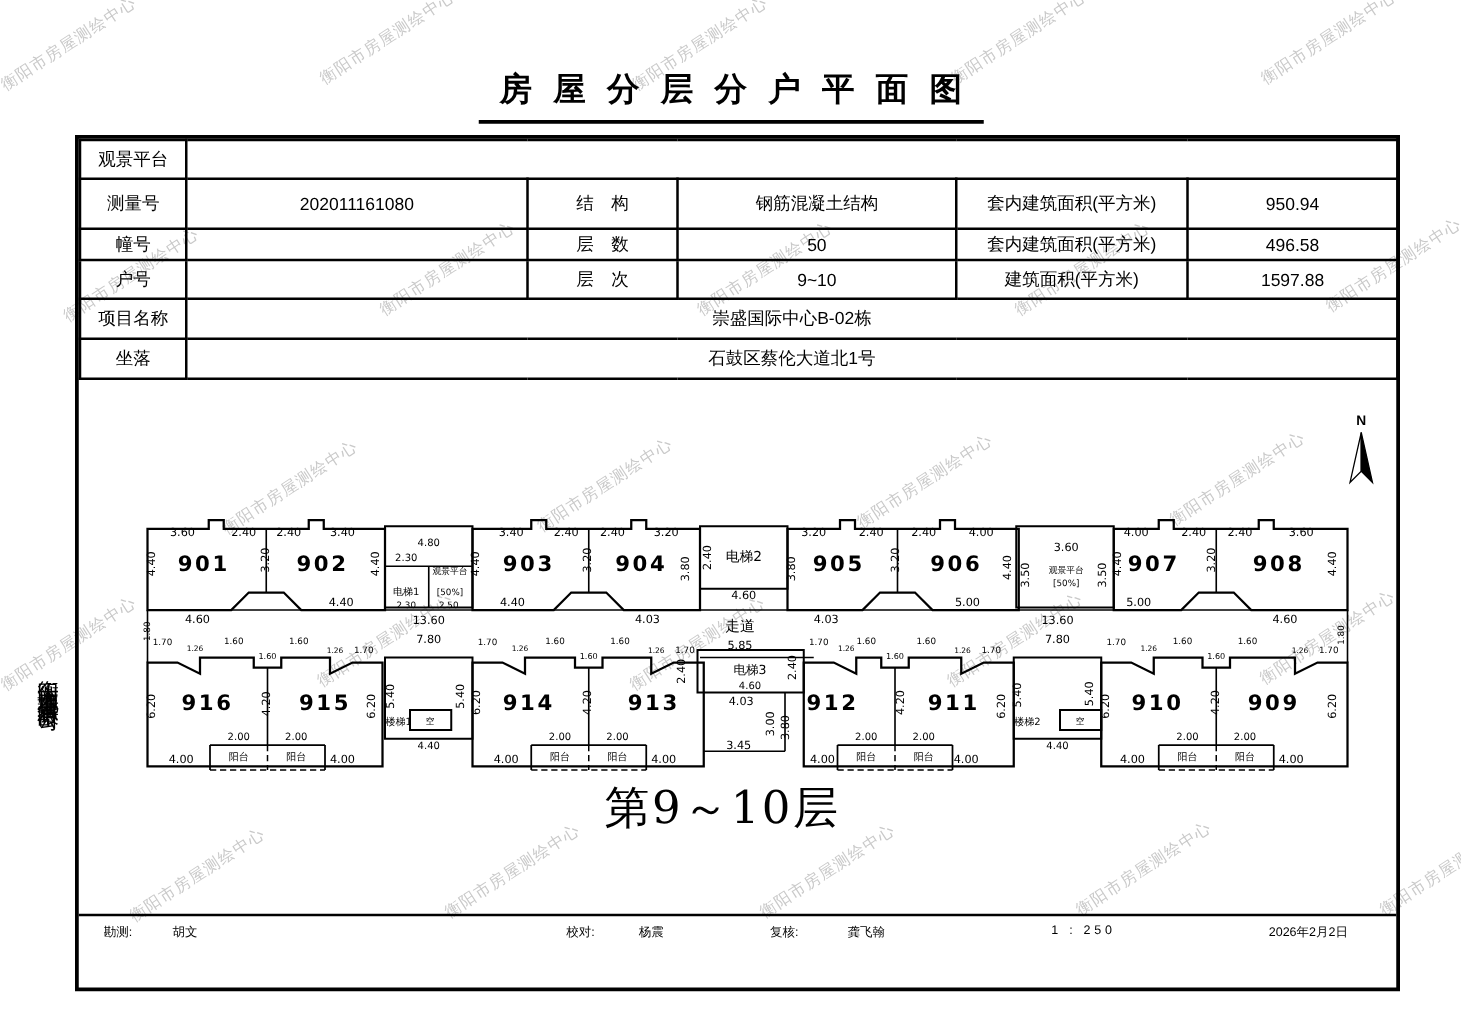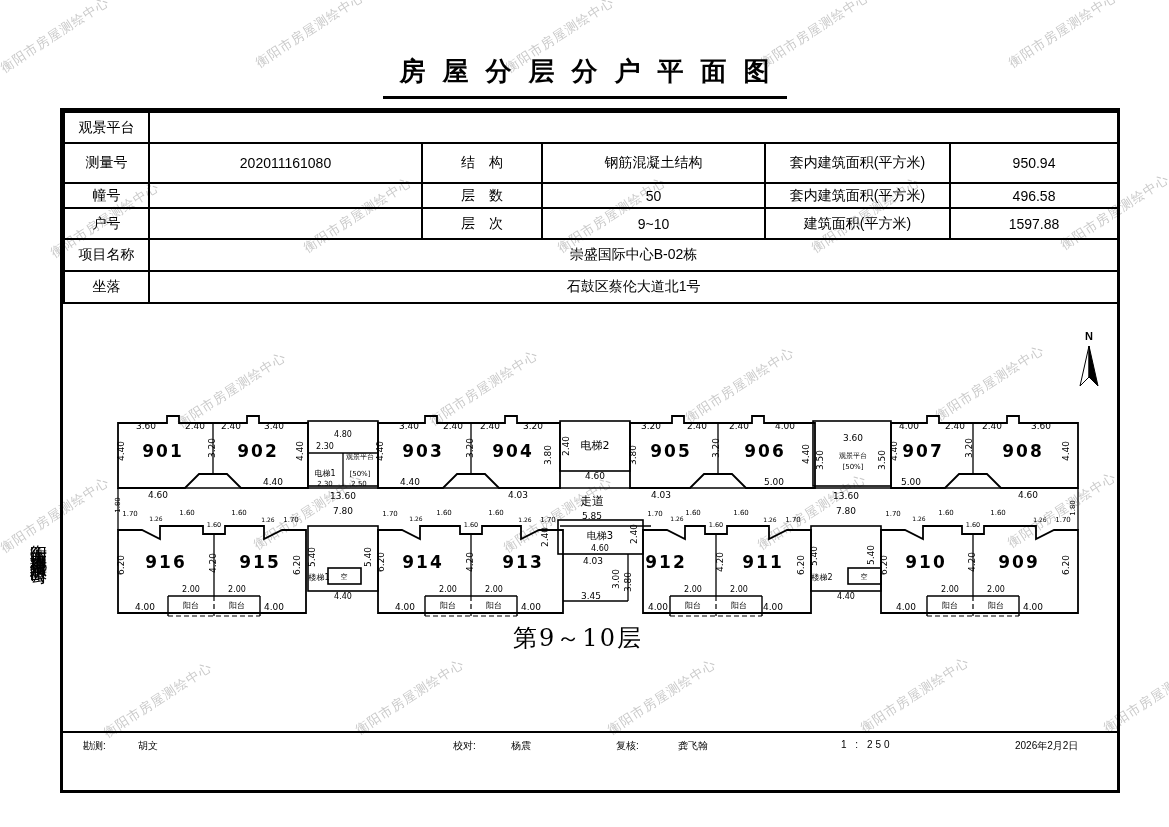--- a/index.html
+++ b/index.html
@@ -28,21 +28,21 @@
   }
   table.info{border-collapse:collapse;width:100%;table-layout:fixed;height:188px;}
   table.info td{
     border:2px solid #000;font-size:14px;text-align:center;vertical-align:middle;
     padding:0 2px;overflow:hidden;white-space:nowrap;background:transparent;
   }
   .draw{position:relative;width:100%;height:427px;border-bottom:2px solid #000;box-sizing:content-box;}
   .draw svg{position:absolute;left:0;top:0;}
   .caption{
     position:absolute;left:16px;right:40px;top:318px;text-align:center;
-    font-family:"DejaVu Serif","Liberation Serif",serif;font-size:24px;letter-spacing:2px;
+    font-family:"DejaVu Serif","Liberation Serif",serif;font-size:36px;letter-spacing:2px;
   }
   .footer{position:relative;height:29px;font-size:10px;}
   .footer span{position:absolute;top:6px;white-space:nowrap;}
   .f-scale{letter-spacing:3px;}
   
   .company{
     position:absolute;left:30px;top:531px;writing-mode:vertical-rl;text-orientation:upright;
     font-size:17px;letter-spacing:2px;line-height:1;z-index:2;
   }
 </style>

